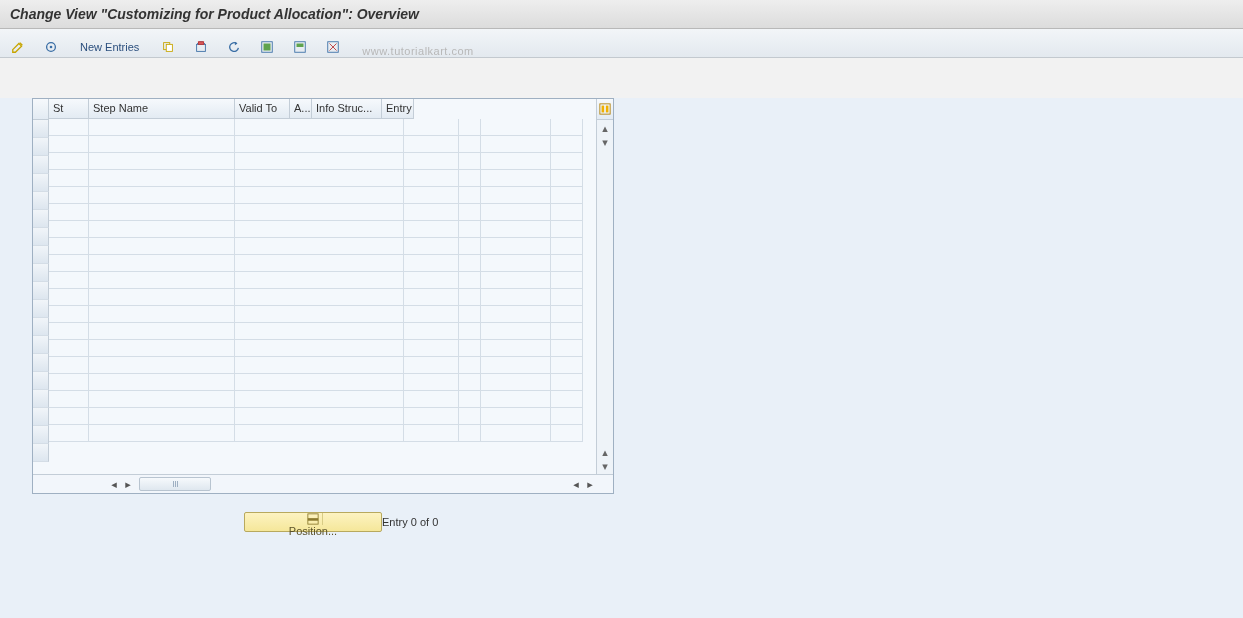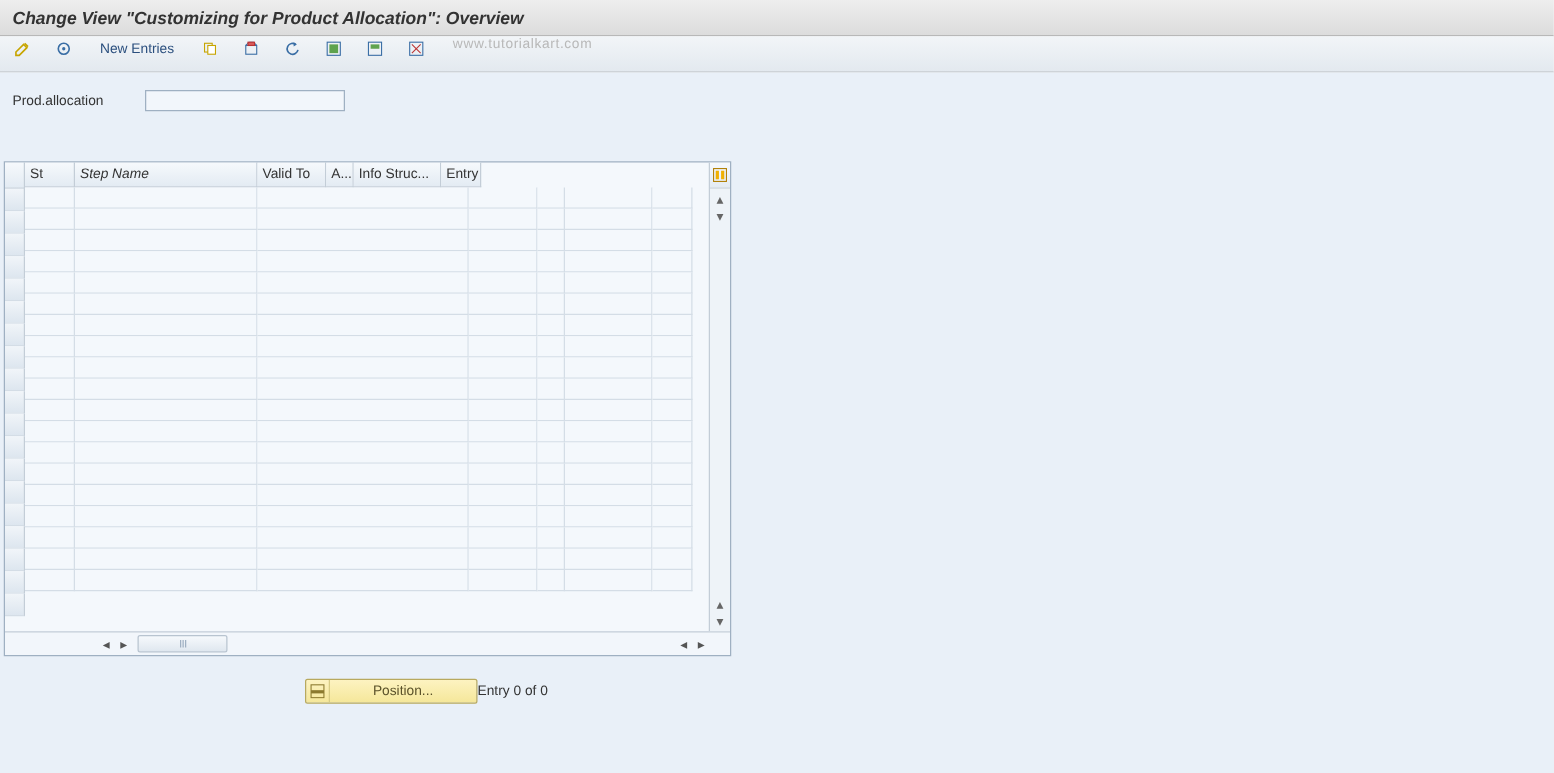--- a/index.html
+++ b/index.html
@@ -23,21 +23,21 @@
     font-style: italic;
     font-weight: bold;
     font-size: 14px;
     color: #333;
   }
   .toolbar {
     height: 28px;
     background: linear-gradient(#f2f5f8,#e3e9ef);
     border-bottom: 1px solid #c3c9cf;
     display: flex;
-    align-items: flex-start;
+    align-items: flex-end;
     padding-left: 8px;
     gap: 13px;
   }
   .tbtn {
     display: inline-flex;
     align-items: center;
     justify-content: center;
     width: 20px;
     height: 20px;
     border: 0;
@@ -84,21 +84,21 @@
   .field-row input {
     width: 160px;
     height: 17px;
     border: 1px solid #9fb0c2;
     background: #f2f6fb;
     box-sizing: border-box;
     padding: 0 4px;
   }
 
   .table-frame {
-    margin: 40px 0 0 3px;
+    margin: 40px 0 0 32px;
     width: 580px;
     height: 394px;
     border: 1px solid #9fb0c2;
     background: #f4f8fc;
     display: flex;
     flex-direction: column;
     justify-content: flex-end;
   }
   .grid-wrap {
     flex: 1;
@@ -149,21 +149,21 @@
     flex-direction: column;
   }
   .gr { height: 17px; display: flex; }
   .gc {
     border-right: 1px solid #d4dde6;
     border-bottom: 1px solid #d4dde6;
     box-sizing: border-box;
     background: #f4f8fc;
   }
   .col-st { width: 40px; }
-  .col-step { width: 146px; font-style: italic; }
+  .col-step { width: 146px; }
   .col-obj { width: 169px; }
   .col-valid { width: 55px; }
   .col-a { width: 22px; }
   .col-info { width: 70px; }
   .col-conv { width: 32px; }
 
   .vscroll {
     width: 16px;
     display: flex;
     flex-direction: column;
@@ -233,20 +233,21 @@
     margin-left: 230px;
     width: 138px;
     height: 20px;
     display:flex;
     align-items:center;
     border: 1px solid #b8a95e;
     background: linear-gradient(#fdf3c1,#f5e79a);
     border-radius: 2px;
     cursor:pointer;
     box-sizing: border-box;
+    flex-direction: column;
   }
   .position-btn .pic {
     width: 18px; height: 18px;
     display:flex; align-items:center; justify-content:center;
     border-right: 1px solid #d8cc85;
   }
   .position-btn .pic svg { width:12px; height:12px; }
   .position-btn .lab {
     flex:1;
     text-align:center;
@@ -315,24 +316,20 @@
         <rect x="2" y="2" width="12" height="12" fill="none" stroke="#3a6ea5"></rect>
         <line x1="4" y1="4" x2="12" y2="12" stroke="#b33"></line>
         <line x1="12" y1="4" x2="4" y2="12" stroke="#b33"></line>
       </svg>
   </button>
   <span class="watermark">www.tutorialkart.com</span>
 </div>
 
 <div class="app-body">
 
-  <div class="field-row">
-    <label>Prod.allocation</label>
-    <input type="text" value="" style="">
-  </div>
 
   <div class="table-frame">
     <div class="grid-wrap">
 
       <div class="selector-col">
         <div class="selector-head"></div>
         <div id="selcells">
             <div class="selector-cell"></div>
             <div class="selector-cell"></div>
             <div class="selector-cell"></div>

